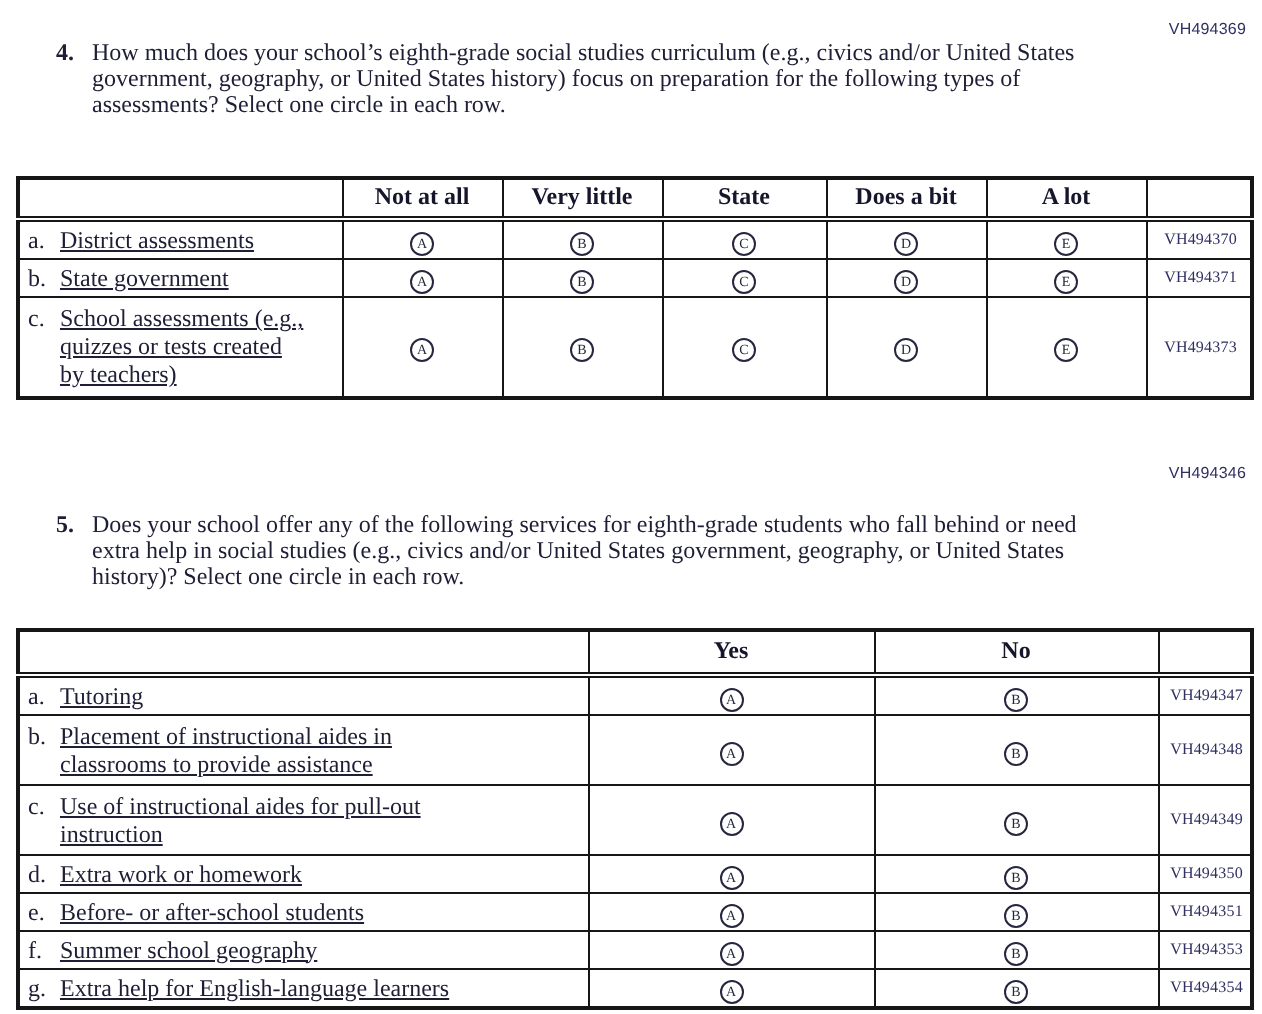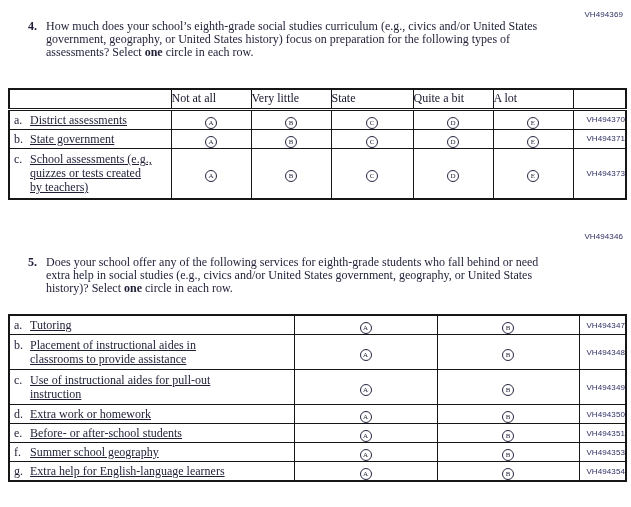--- a/index.html
+++ b/index.html
@@ -8,49 +8,49 @@
     font-family:"Liberation Serif", serif; color:#1e1e36; overflow:hidden;
     margin:0 auto;
   }
   .float-code {
     position:absolute; font-family:"Liberation Sans", sans-serif;
     font-size:8px; color:#2f2f63; letter-spacing:0.1px;
   }
   .question { position:absolute; display:flex; }
   .q-num { flex:0 0 18px; font-weight:bold; font-size:12px; line-height:13px; }
   .q-text { width:507px; font-size:12px; line-height:13px; }
-  .q-text b { font-weight:bold; }
+  .q-text b { font-weight:normal; }
 
   table.qtable {
     position:absolute; border-collapse:collapse; table-layout:fixed;
     width:617px; background:#fff;
     border:2px solid #161616;
   }
   table.qtable td { border:1px solid #161616; padding:0; vertical-align:middle; }
   table.qtable tr.hrow td { border-bottom:3px double #161616; }
   .hd {
-    font-weight:normal; font-size:12px; 
+    font-weight:bold; font-size:12px; text-align:center;
     font-family:"Liberation Serif", serif; color:#15152b;
   }
   .label-cell { text-align:left; }
   .lf { display:flex; align-items:flex-start; }
   .ltr { flex:0 0 20px; padding-left:4px; box-sizing:border-box; font-size:12px; line-height:14px; }
   .ltxt { font-size:12px; line-height:14px;text-decoration:underline; }
   .t1w { max-width:122px; }
   .t2w { max-width:216px; }
   .opt { text-align:center; }
   .circle {
     display:inline-block; width:12px; height:12px; box-sizing:border-box;
     border:1px solid #26263f; border-radius:50%;
     font-size:7px; line-height:10px; text-align:center; color:#26263f;
     font-family:"Liberation Serif", serif; cursor:pointer; background:#fff;
   }
   .code-cell {
-    font-family:Liberation Sans, sans-serif; font-size:8px; color:#2f2f63;
-    text-align:right; padding-left:2px !important; letter-spacing:0.1px;
+    font-family:Liberation Serif, serif; font-size:8px; color:#2f2f63;
+    text-align:center; padding-left:2px !important; letter-spacing:0.1px;
   }
 </style>
 </head>
 <body>
 
 <div class="page">
 
   <div class="float-code" style="top:10px; right:8px;">VH494369</div>
 
   <div class="question" style="top:20px; left:28px;">
@@ -67,21 +67,21 @@
         <col style="width:80px">
         <col style="width:80px">
       <col style="width:53px">
     </colgroup>
     <tbody>
         <tr class="hrow" style="height:20px;">
       <td class="label-cell"></td>
       <td class="hd">Not at all</td>
       <td class="hd">Very little</td>
       <td class="hd">State</td>
-      <td class="hd">Quite a bit</td>
+      <td class="hd">Does a bit</td>
       <td class="hd">A lot</td>
       <td class="code-cell"></td>
     </tr>
     <tr style="height:18px;">
       <td class="label-cell">
             <div class="lf">
         <span class="ltr">a.</span>
         <span class="ltxt t1w">District assessments</span>
             </div>
           </td>
@@ -131,20 +131,26 @@
   </div>
 
   <table class="qtable" style="top:314px; left:8px;">
     <colgroup>
       <col style="width:285px">
         <col style="width:143px">
         <col style="width:142px">
       <col style="width:47px">
     </colgroup>
     <tbody>
+        <tr class="hrow" style="height:22px;">
+      <td class="label-cell"></td>
+      <td class="hd">Yes</td>
+      <td class="hd">No</td>
+      <td class="code-cell"></td>
+    </tr>
     <tr style="height:18px;">
       <td class="label-cell">
             <div class="lf">
         <span class="ltr">a.</span>
         <span class="ltxt t2w">Tutoring</span>
             </div>
           </td>
       <td class="opt"><span class="circle">A</span></td>
       <td class="opt"><span class="circle">B</span></td>
       <td class="code-cell">VH494347</td>

